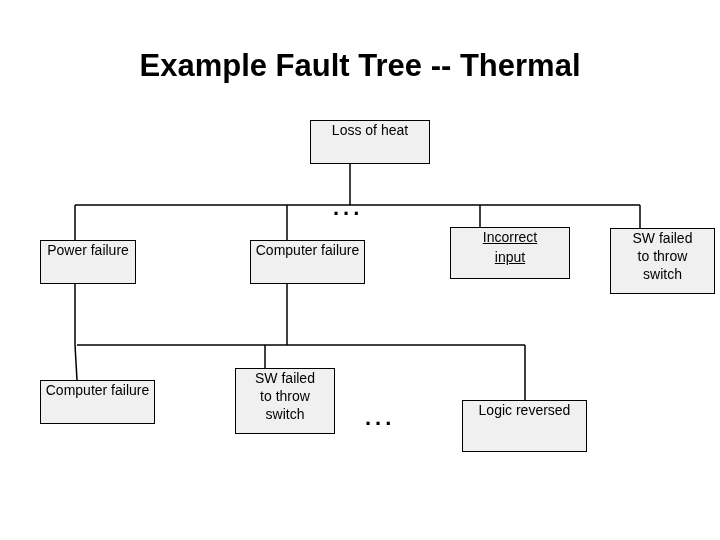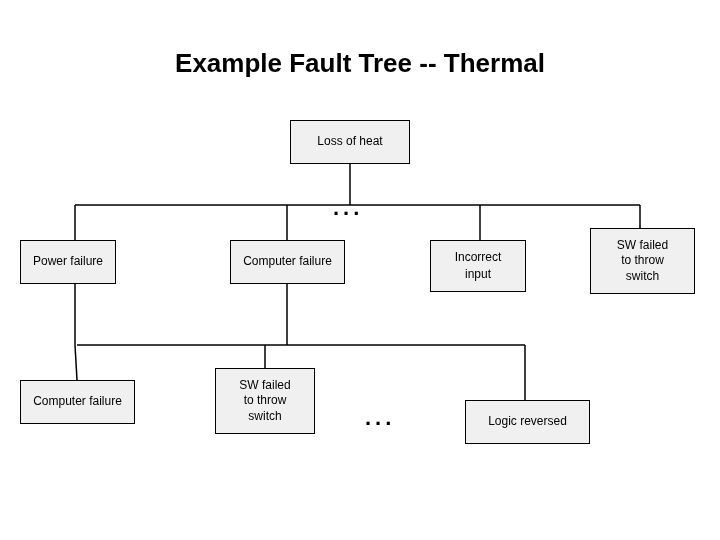--- a/index.html
+++ b/index.html
@@ -6,43 +6,43 @@
     body {
       width: 720px;
       height: 540px;
       background: #fff;
       font-family: Arial, sans-serif;
       overflow: hidden;
       position: relative;
     }
     .page-title {
       text-align: center;
-      font-size: 26px;
+      font-size: 31px;
       font-weight: bold;
       padding-top: 30px;
       padding-bottom: 20px;
     }
     svg#diagram {
       position: absolute;
       top: 0;
       left: 0;
       width: 720px;
       height: 540px;
       pointer-events: none;
     }
     .node-box {
       border: 1px solid #000;
       background: #f0f0f0;
       display: flex;
-      align-items: center;
       justify-content: center;
       text-align: center;
       position: absolute;
-      font-size: 12px;
+      font-size: 14px;
       line-height: 1.3;
+      margin-left: 20px;
     }
     .dots {
       position: absolute;
       font-size: 22px;
       font-weight: bold;
       letter-spacing: 4px;
     }
   </style>
 </head>
 <body>
@@ -80,37 +80,37 @@
 </div>
 
 <div class="node-box" style="left:20px; top:240px; width:96px; height:44px;">
   <span>Power failure</span>
 </div>
 
 <div class="node-box" style="left:230px; top:240px; width:115px; height:44px;">
   <span>Computer failure</span>
 </div>
 
-<div class="node-box" style="left:430px; top:240px; width:96px; height:52px; line-height:1.4;">
+<div class="node-box" style="left:430px; top:227px; width:120px; height:52px; line-height:1.4;text-decoration:underline;">
   <span>Incorrect<br>input</span>
 </div>
 
 <div class="node-box" style="left:590px; top:228px; width:105px; height:66px;">
   <span>SW failed<br>to throw<br>switch</span>
 </div>
 
 <div class="node-box" style="left:20px; top:380px; width:115px; height:44px;">
   <span>Computer failure</span>
 </div>
 
 <div class="node-box" style="left:215px; top:368px; width:100px; height:66px;">
   <span>SW failed<br>to throw<br>switch</span>
 </div>
 
-<div class="node-box" style="left:465px; top:400px; width:125px; height:44px;">
+<div class="node-box" style="left:442px; top:400px; width:125px; height:52px;">
   <span>Logic reversed</span>
 </div>
 
 <div class="dots" style="left:333px; top:195px;">
   <span>...</span>
 </div>
 
 <div class="dots" style="left:365px; top:405px;">
   <span>...</span>
 </div>

